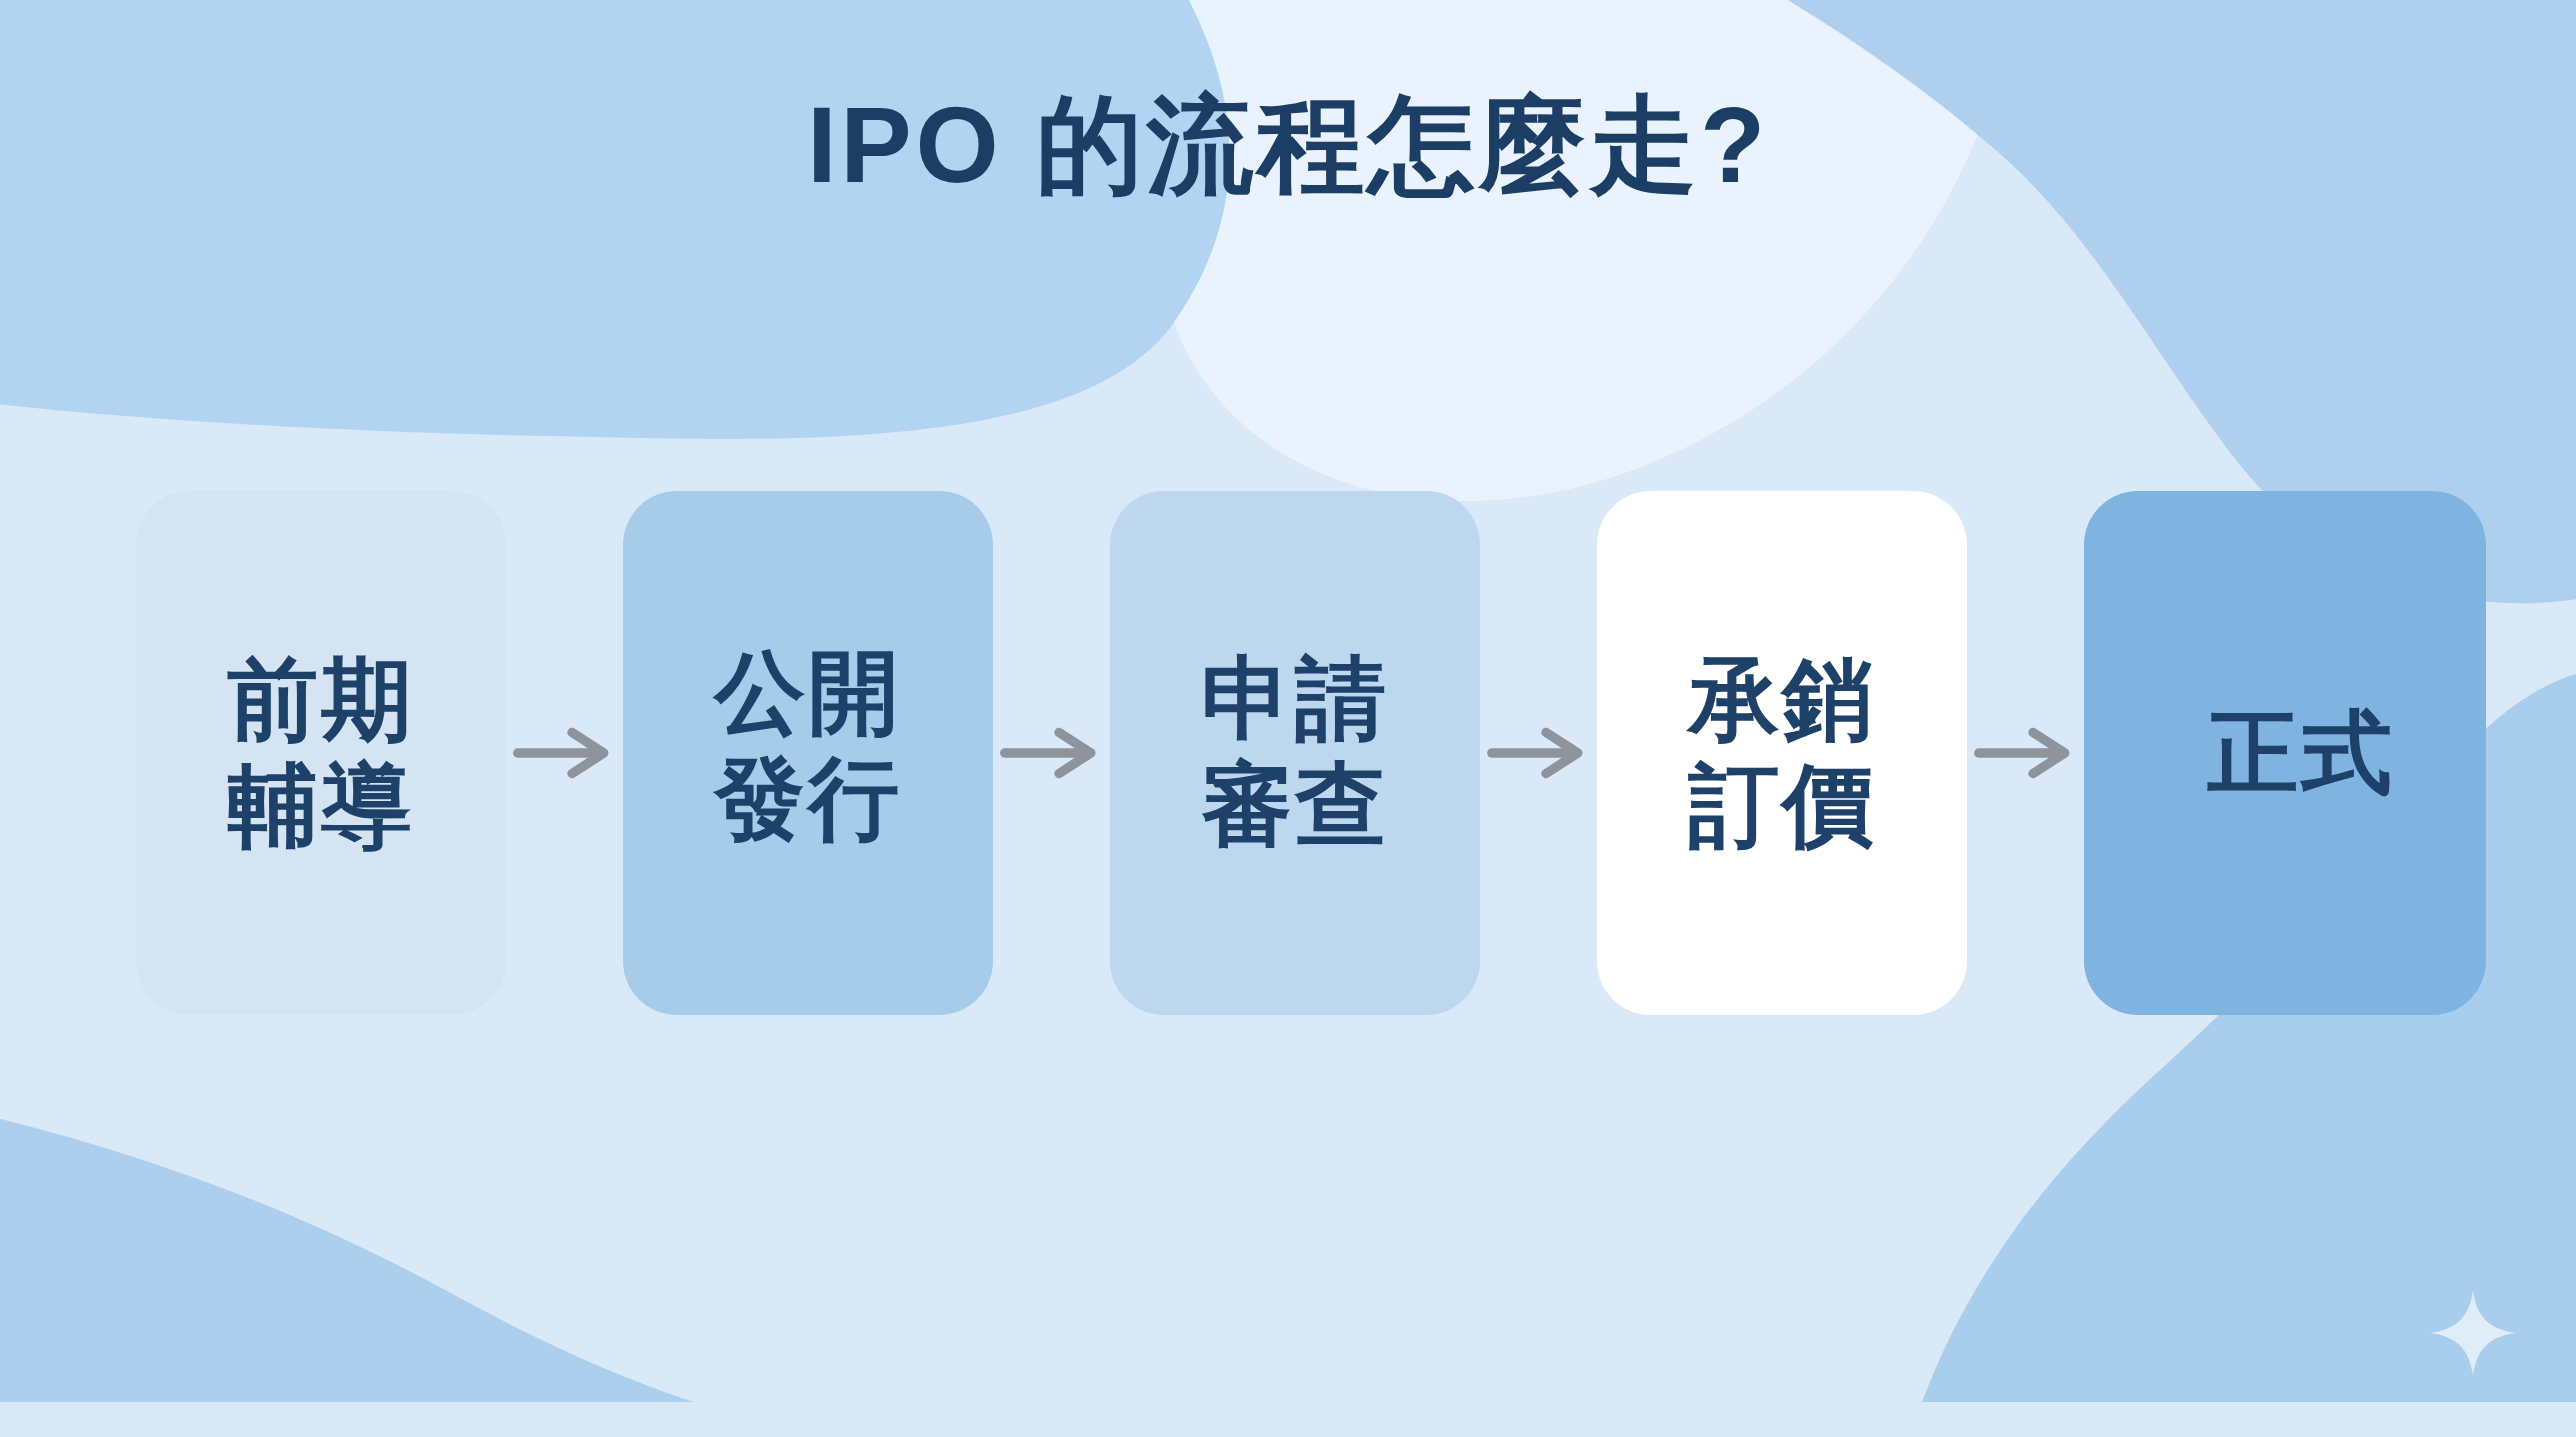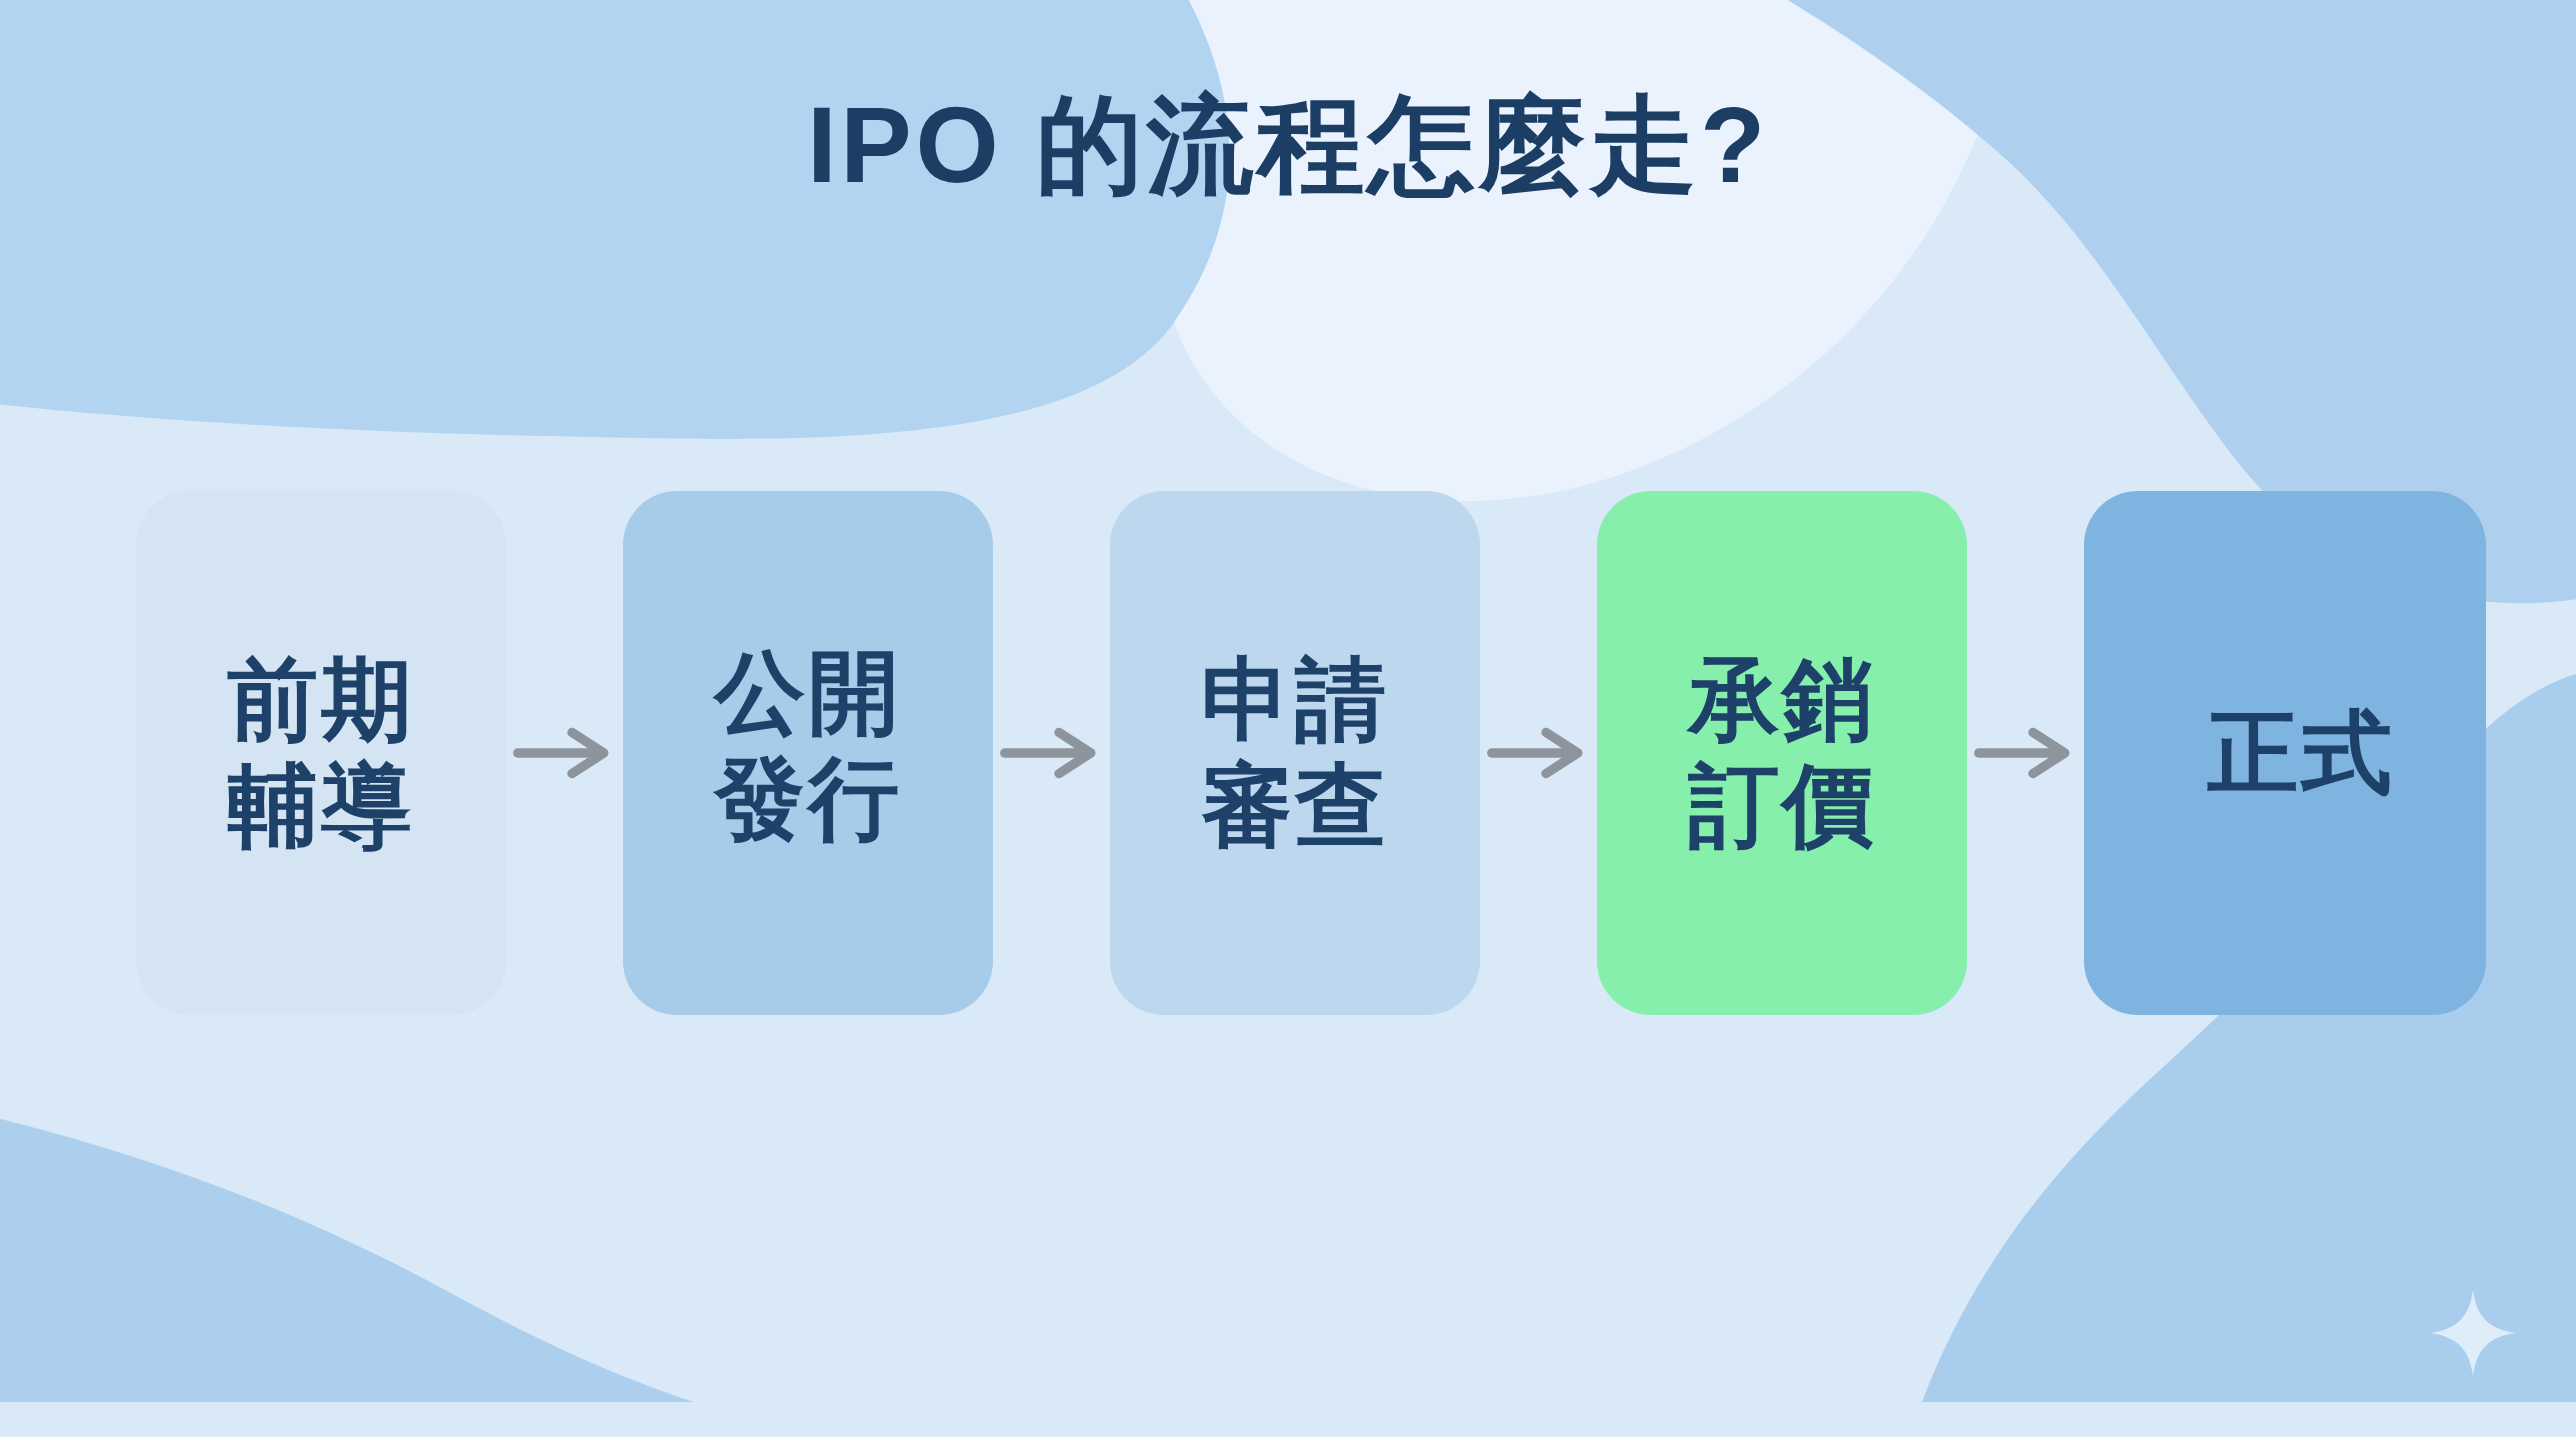--- a/index.html
+++ b/index.html
@@ -44,22 +44,22 @@
   .step {
     width: 370px;
     border-radius: 54px;
     display: flex;
     flex-direction: column;
     justify-content: center;
     align-items: center;
   }
   .step-1 { background: #d5e4f2; }
   .step-2 { background: #a7cce9; font-family: Liberation Mono, monospace; }
-  .step-3 { background: #bdd8ee; }
-  .step-4 { background: #86efac; }
+  .step-3 { background: #bdd8ee; font-family: Liberation Serif, serif; }
+  .step-4 { background: #ffffff; }
   .step-5 { background: #7fb4e1; padding-left: 32px; }
   .step .ln {
     display: block;
     font-size: 91px;
     line-height: 1.16;
     font-weight: 800;
     letter-spacing: 2.8px;
     color: #1d4168;
     text-align: left;
   }

